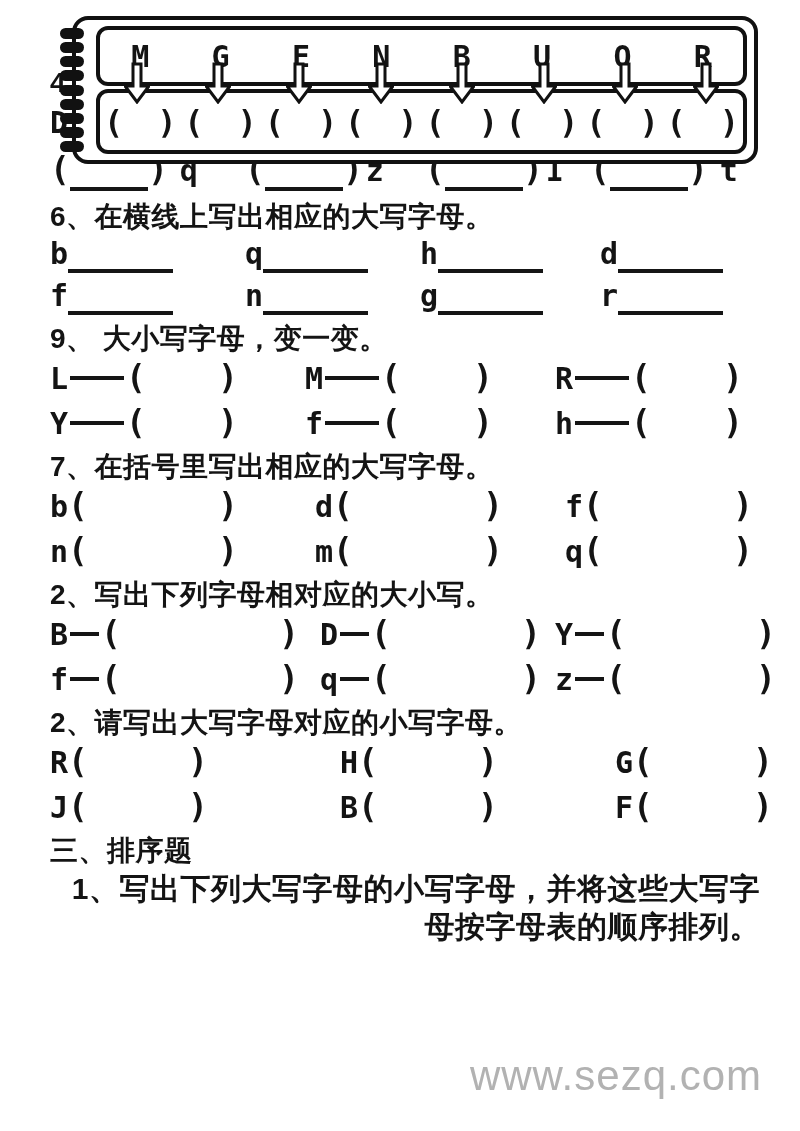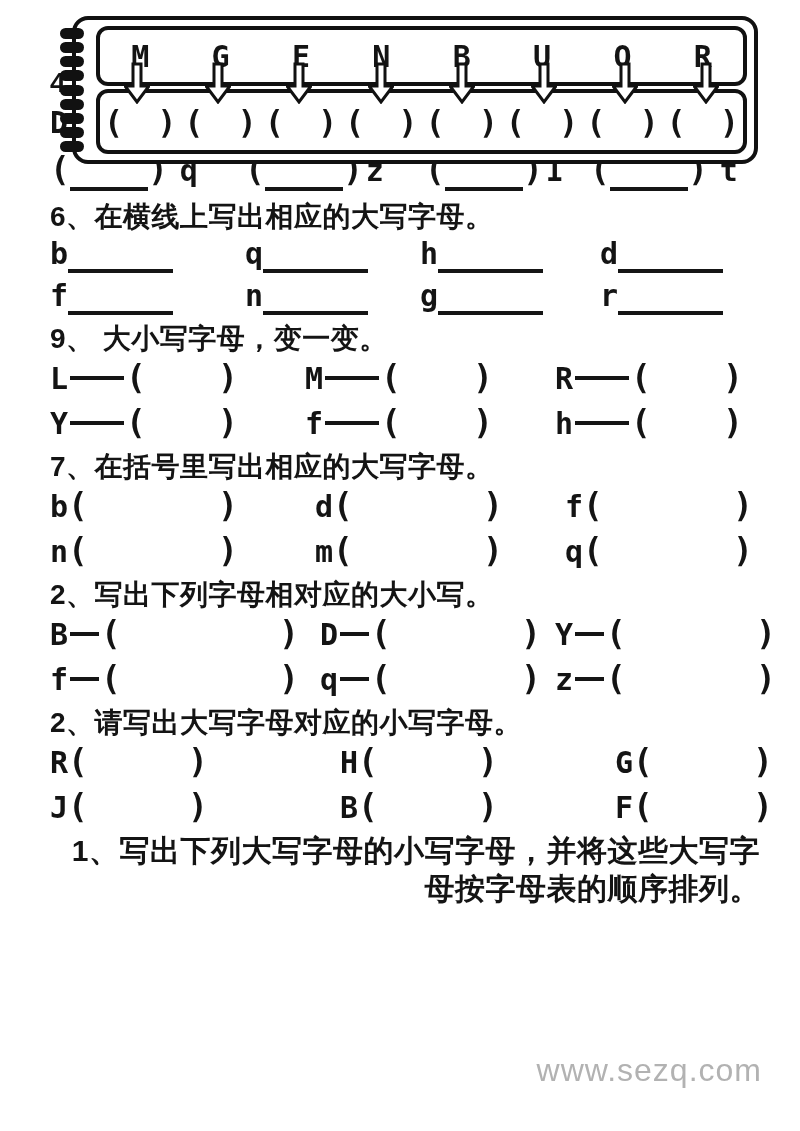--- a/index.html
+++ b/index.html
@@ -49,21 +49,21 @@
   .ring{width:24px;height:11px;background:#111;border-radius:6px;}
   .nb-top{position:absolute;left:36px;right:11px;top:10px;height:52px;border:4px solid #111;border-radius:12px;background:#fff;display:flex;align-items:center;}
   .nb-bottom{position:absolute;left:36px;right:11px;top:73px;bottom:10px;border:4px solid #111;border-radius:12px;background:#fff;display:flex;align-items:center;}
   .nb-cell{flex:1;text-align:center;}
   .nb-lt{font:700 30px "DejaVu Sans Mono","Liberation Mono",monospace;}
   .nb-pr{font:700 32px "DejaVu Sans Mono","Liberation Mono",monospace;}
   .nb-arrows{position:absolute;left:36px;right:11px;top:46px;height:44px;display:flex;z-index:3;}
   .nb-arrows .nb-cell{display:flex;justify-content:center;align-items:flex-start;}
 
   
-  .watermark{position:absolute;right:38px;top:1052px;font-size:32px;color:#b2b2b2;letter-spacing:1px;font-family:"Liberation Sans",sans-serif;}
+  .watermark{position:absolute;right:38px;top:1052px;font-size:42px;color:#b2b2b2;letter-spacing:1px;font-family:"Liberation Sans",sans-serif;}
 </style>
 </head>
 <body>
 
 <div class="content">
 
   <div class="tt">4、 小字母，大变身。</div>
   <div class="r r4a bl">
     <span class="it"><span class="lt">D</span><span class="pr">(</span><span class="ul ul4"></span><span class="pr">)</span></span>
     <span class="it"><span class="lt">R</span><span class="pr">(</span><span class="ul ul4"></span><span class="pr">)</span></span>
@@ -132,20 +132,21 @@
     <span class="it"><span class="lt">R</span><span class="pr">(</span><span class="gap g100"></span><span class="pr">)</span></span>
     <span class="it"><span class="lt">H</span><span class="pr">(</span><span class="gap g100"></span><span class="pr">)</span></span>
     <span class="it"><span class="lt">G</span><span class="pr">(</span><span class="gap g100"></span><span class="pr">)</span></span>
   </div>
   <div class="r r9">
     <span class="it"><span class="lt">J</span><span class="pr">(</span><span class="gap g100"></span><span class="pr">)</span></span>
     <span class="it"><span class="lt">B</span><span class="pr">(</span><span class="gap g100"></span><span class="pr">)</span></span>
     <span class="it"><span class="lt">F</span><span class="pr">(</span><span class="gap g100"></span><span class="pr">)</span></span>
   </div>
 
+  <div class="tt">三、排序题</div>
   <div class="tt big">1、写出下列大写字母的小写字母，并将这些大写字</div>
   <div class="tt big">母按字母表的顺序排列。</div>
 
 </div>
 
 <div class="notebook">
   <div class="spiral">
     <span class="ring"></span>
     <span class="ring"></span>
     <span class="ring"></span>

